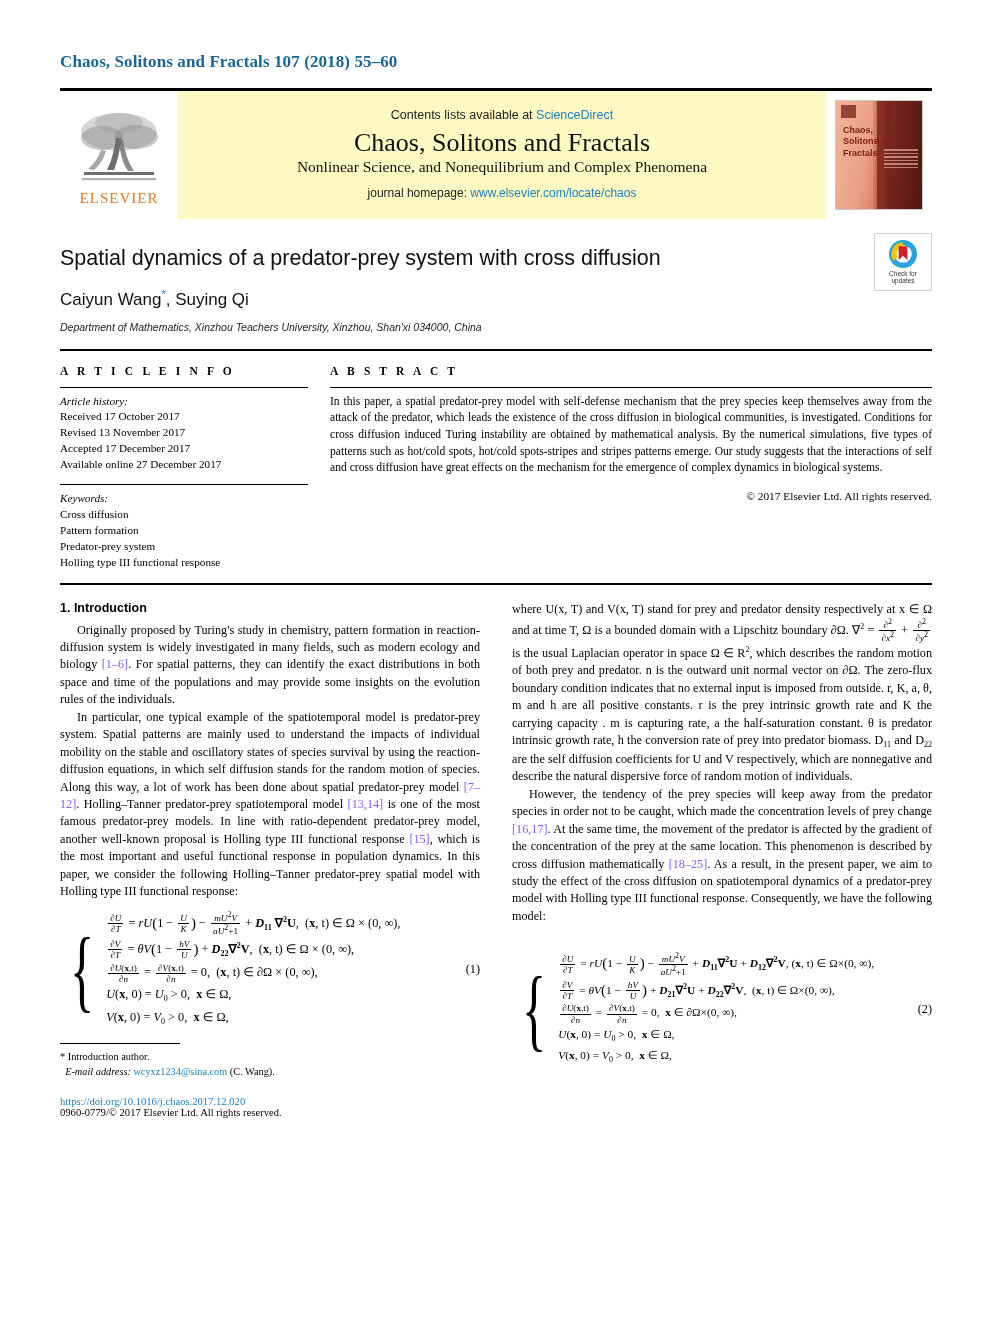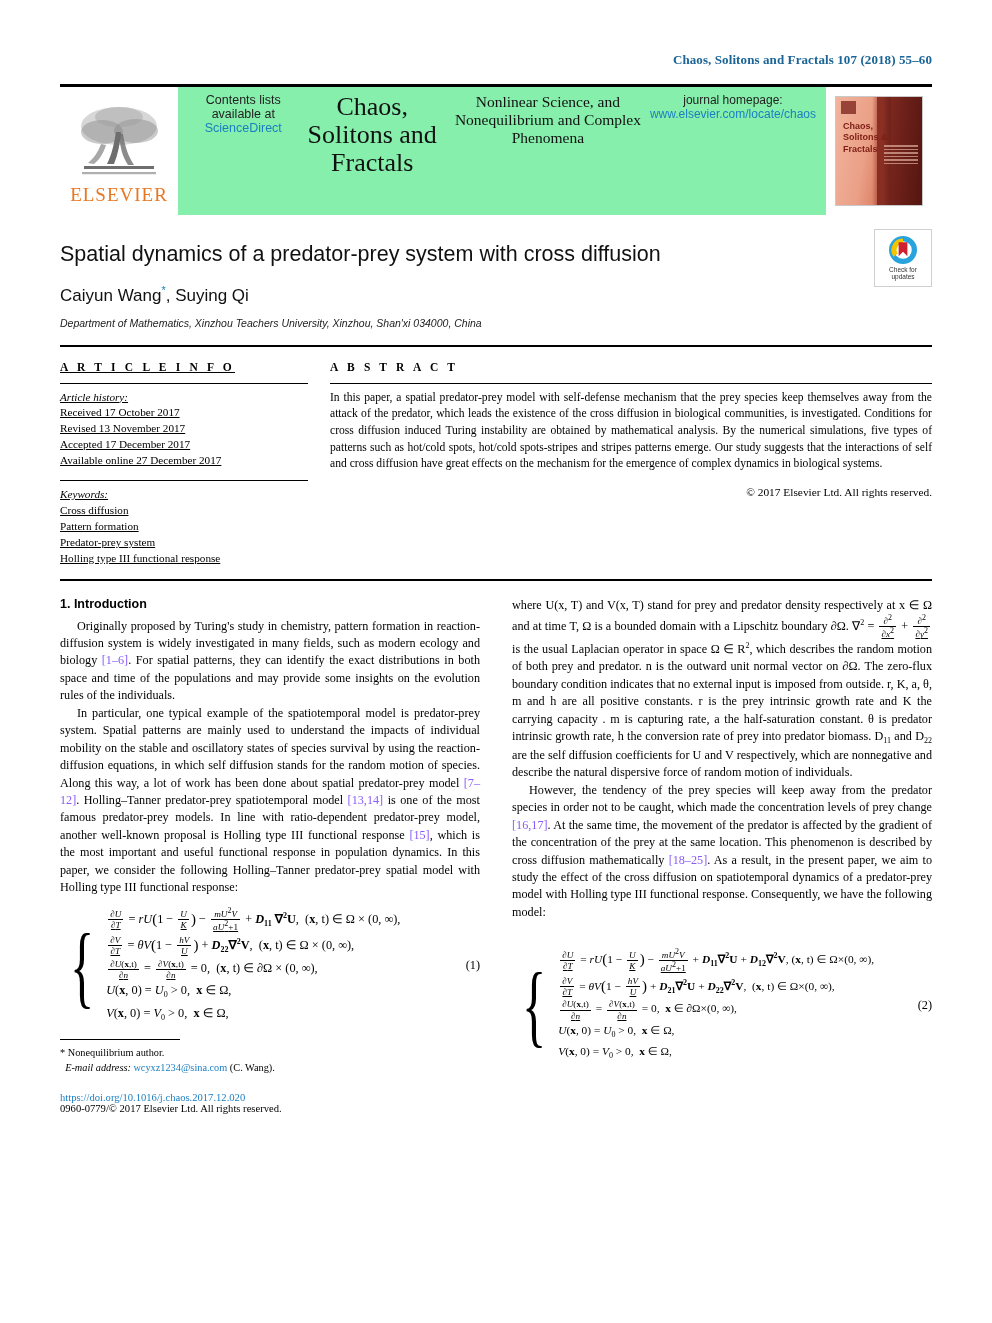--- a/index.html
+++ b/index.html
@@ -19,24 +19,24 @@
     position: relative;
     width: 992px;
     height: 1323px;
     background: #fff;
     box-sizing: border-box;
     padding: 0 60px;
   }
 
   
   .running-head {
-    text-align: right;
+    text-align: left;
     color: #1a6496;
     font-family: "Liberation Serif", serif;
-    font-size: 13px;
+    font-size: 17px;
     font-weight: bold;
     padding-top: 52px;
     letter-spacing: .1px;
   }
 
   
   .masthead {
     margin-top: 16px;
     height: 128px;
     display: flex;
@@ -49,32 +49,32 @@
     flex: 0 0 118px;
     display: flex;
     flex-direction: column;
     align-items: center;
     justify-content: center;
     padding-top: 4px;
   }
   .tree-svg { display:block; }
   .elsevier-word {
     font-family: "Liberation Serif", serif;
-    font-size: 19px;
+    font-size: 15px;
     letter-spacing: 1px;
     color: #E87722;
     margin-top: 1px;
     line-height: 1;
   }
   .masthead-center {
     flex: 1 1 auto;
-    background: #86efac;
+    background: #fef9c3;
     text-align: center;
     display: flex;
-    flex-direction: row;
+    flex-direction: column;
     justify-content: center;
     padding: 6px 10px 8px 10px;
   }
   .contents-line {
     font-family: "Liberation Sans", sans-serif;
     font-size: 12.5px;
     color: #222;
     margin-bottom: 7px;
   }
   .contents-line .sd { color: #1a7fc1; }
@@ -181,21 +181,21 @@
   }
 
   .rule-thick { border-top: 2px solid #000; margin-top: 16px; }
 
   
   .info-abstract {
     display: flex;
     padding-top: 14px;
     padding-bottom: 10px;
   }
-  .col-info { width: 248px; flex: 0 0 248px; padding-right: 22px; text-decoration: underline; }
+  .col-info { width: 248px; flex: 0 0 248px; padding-right: 22px; }
   .col-abstract { flex: 1 1 auto; }
   .sec-head {
     font-family: "Liberation Serif", serif;
     font-weight: bold;
     font-size: 11.5px;
     letter-spacing: 3.2px;
     margin-bottom: 10px;
   }
   .hr-dark { border-top: 1.6px solid #000; margin: 0 0 6px 0; }
   .info-italic { font-style: italic; font-family:"Liberation Serif", serif; font-size: 11.2px; }
@@ -261,21 +261,21 @@
   .eqno { font-size: 12.3px; padding-left: 6px; align-self: center; }
   .frac {
     display: inline-block;
     vertical-align: middle;
     text-align: center;
     font-size: 9.2px;
     line-height: 1.12;
     margin: 0 2px;
   }
   .frac .num { display:block; border-bottom: 1px solid #000; padding: 0 2px; }
-  .frac .den { display:block; padding: 0 2px; text-decoration: underline; }
+  .frac .den { display:block; padding: 0 2px; }
   .bigpar { font-size: 15px; vertical-align: -1px; }
   i.mi { font-style: italic; }
   .bf { font-weight: bold; }
   sub.s { font-size: 8px; }
   sup.s { font-size: 8px; }
 
   
   .footnote-area { margin-top: 14px; }
   .fn-rule { width: 120px; border-top: 1px solid #000; margin-bottom: 6px; }
   .fn-line {
@@ -430,21 +430,21 @@
           </div>
           <div class="eq-line">
             <i class="mi">V</i>(<span class="bf">x</span>, 0) = <i class="mi">V</i><sub class="s">0</sub> &gt; 0,&nbsp; <span class="bf">x</span> ∈ Ω,
           </div>
         </div>
         <span class="eqno">(1)</span>
       </div>
 
       <div class="footnote-area">
         <div class="fn-rule"></div>
-        <div class="fn-line">* Nonequilibrium author.</div>
+        <div class="fn-line">* Introduction author.</div>
         <div class="fn-line">
           &nbsp;&nbsp;<span class="fn-ital">E-mail address:</span>
           <span class="mail">wcyxz1234@sina.com</span>
           <span>(C. Wang).</span>
         </div>
         <div class="doi-block">
           <span class="doi-link">https://doi.org/10.1016/j.chaos.2017.12.020</span>
           <span class="issn">0960-0779/© 2017 Elsevier Ltd. All rights reserved.</span>
         </div>
       </div>

